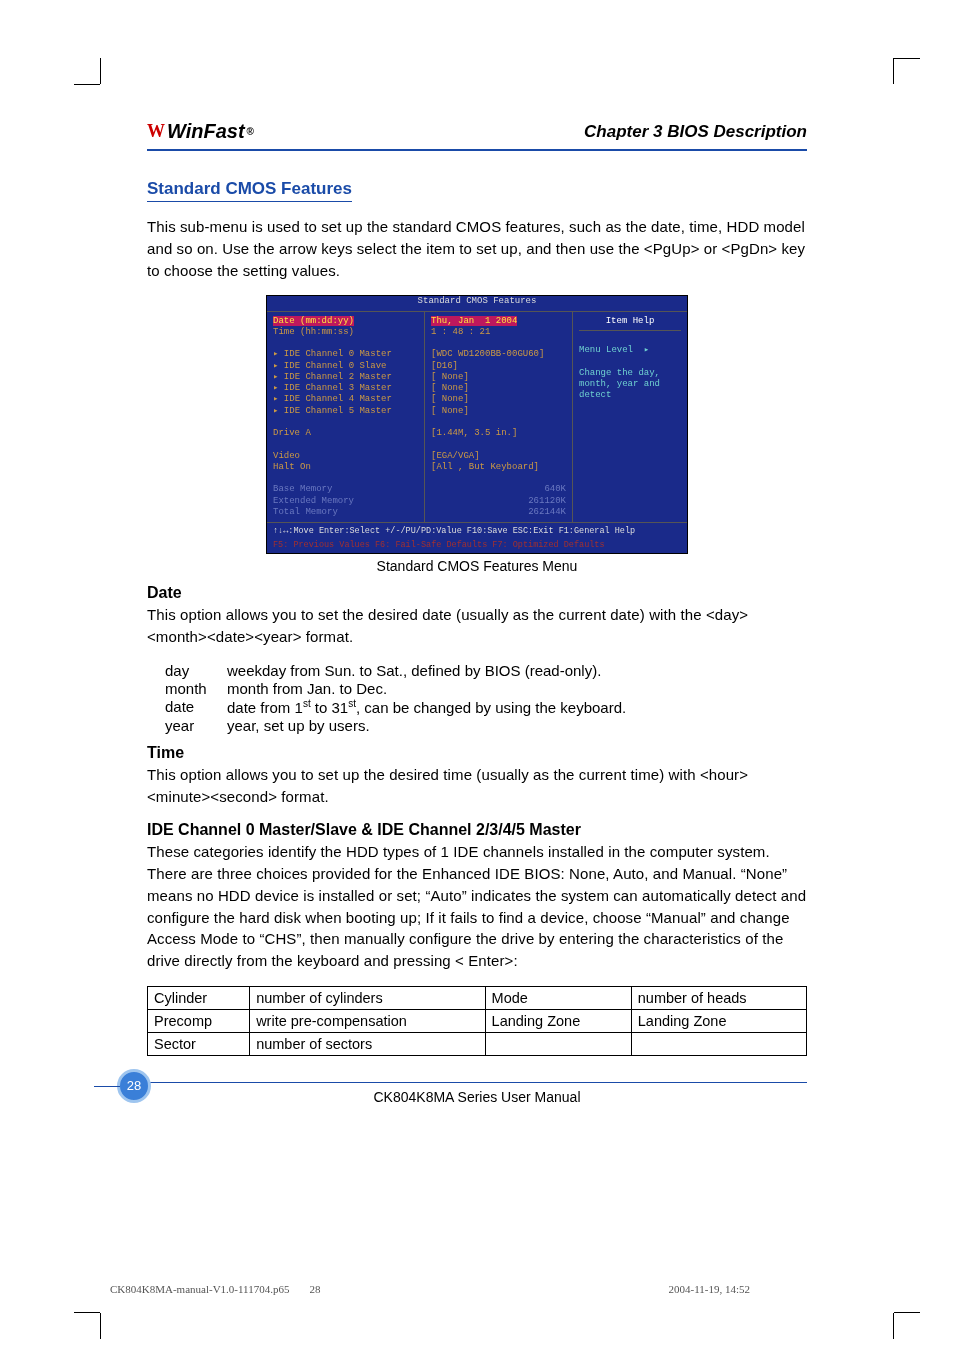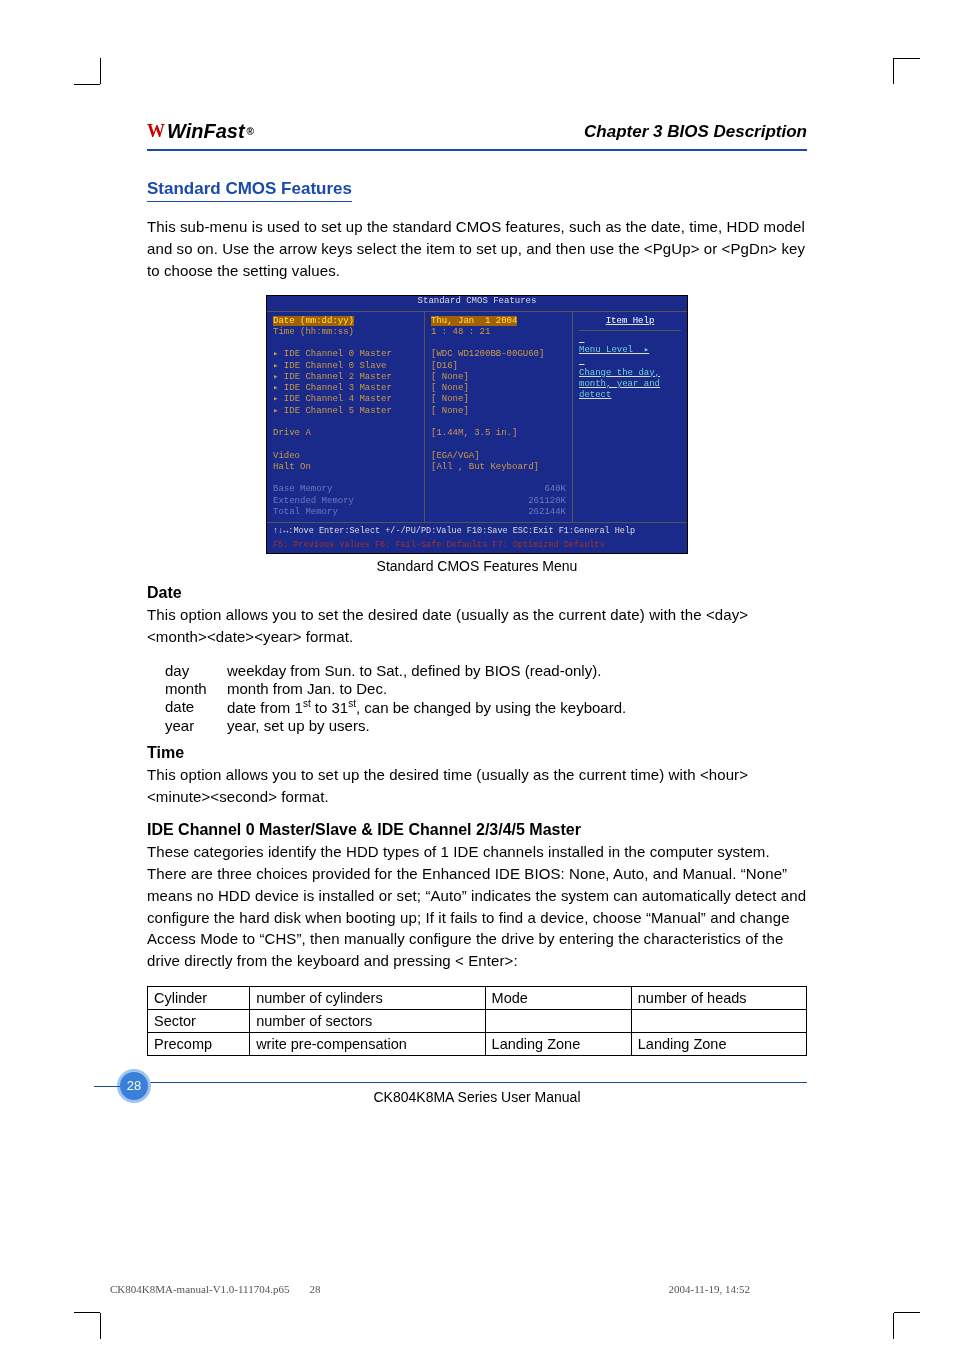--- a/index.html
+++ b/index.html
@@ -117,23 +117,22 @@
     border-right:1px solid #555;
   }
   .bios .mid {
     flex: 0 0 135px;
     padding:4px 6px;
     border-right:1px solid #555;
   }
   .bios .right {
     flex:1;
     padding:4px 6px;
-    text-decoration:underline;
-  }
-  .bios .hilite { color:#ffe040; background:#a16207; display:inline; }
+  }
+  .bios .hilite { color:#ffe040; background:#be185d; display:inline; }
   .bios .brown { color:#c94; }
   .bios .teal { color:#6fd0d0; }
   .bios .dim { color:#6a78c0; }
   .bios .bottombar {
     border-top:1px solid #555;
     padding:3px 6px;
     color:#ddd;
     display:flex;
     gap:8px;
     flex-wrap:wrap;
@@ -336,31 +335,31 @@
 
   <table class="spec">
     <tbody>
         <tr>
       <td>Cylinder</td>
       <td>number of cylinders</td>
       <td>Mode</td>
       <td>number of heads</td>
     </tr>
     <tr>
+      <td>Precomp</td>
+      <td>write pre-compensation</td>
+      <td>Landing Zone</td>
+      <td>Landing Zone</td>
+    </tr>
+    <tr>
       <td>Sector</td>
       <td>number of sectors</td>
       <td></td>
       <td></td>
     </tr>
-    <tr>
-      <td>Precomp</td>
-      <td>write pre-compensation</td>
-      <td>Landing Zone</td>
-      <td>Landing Zone</td>
-    </tr>
   </tbody>
     </table>
 
   <div class="footerline">
     <div class="pagenum">28</div>
     <span>CK804K8MA Series User Manual</span>
   </div>
 
 </div>
 

